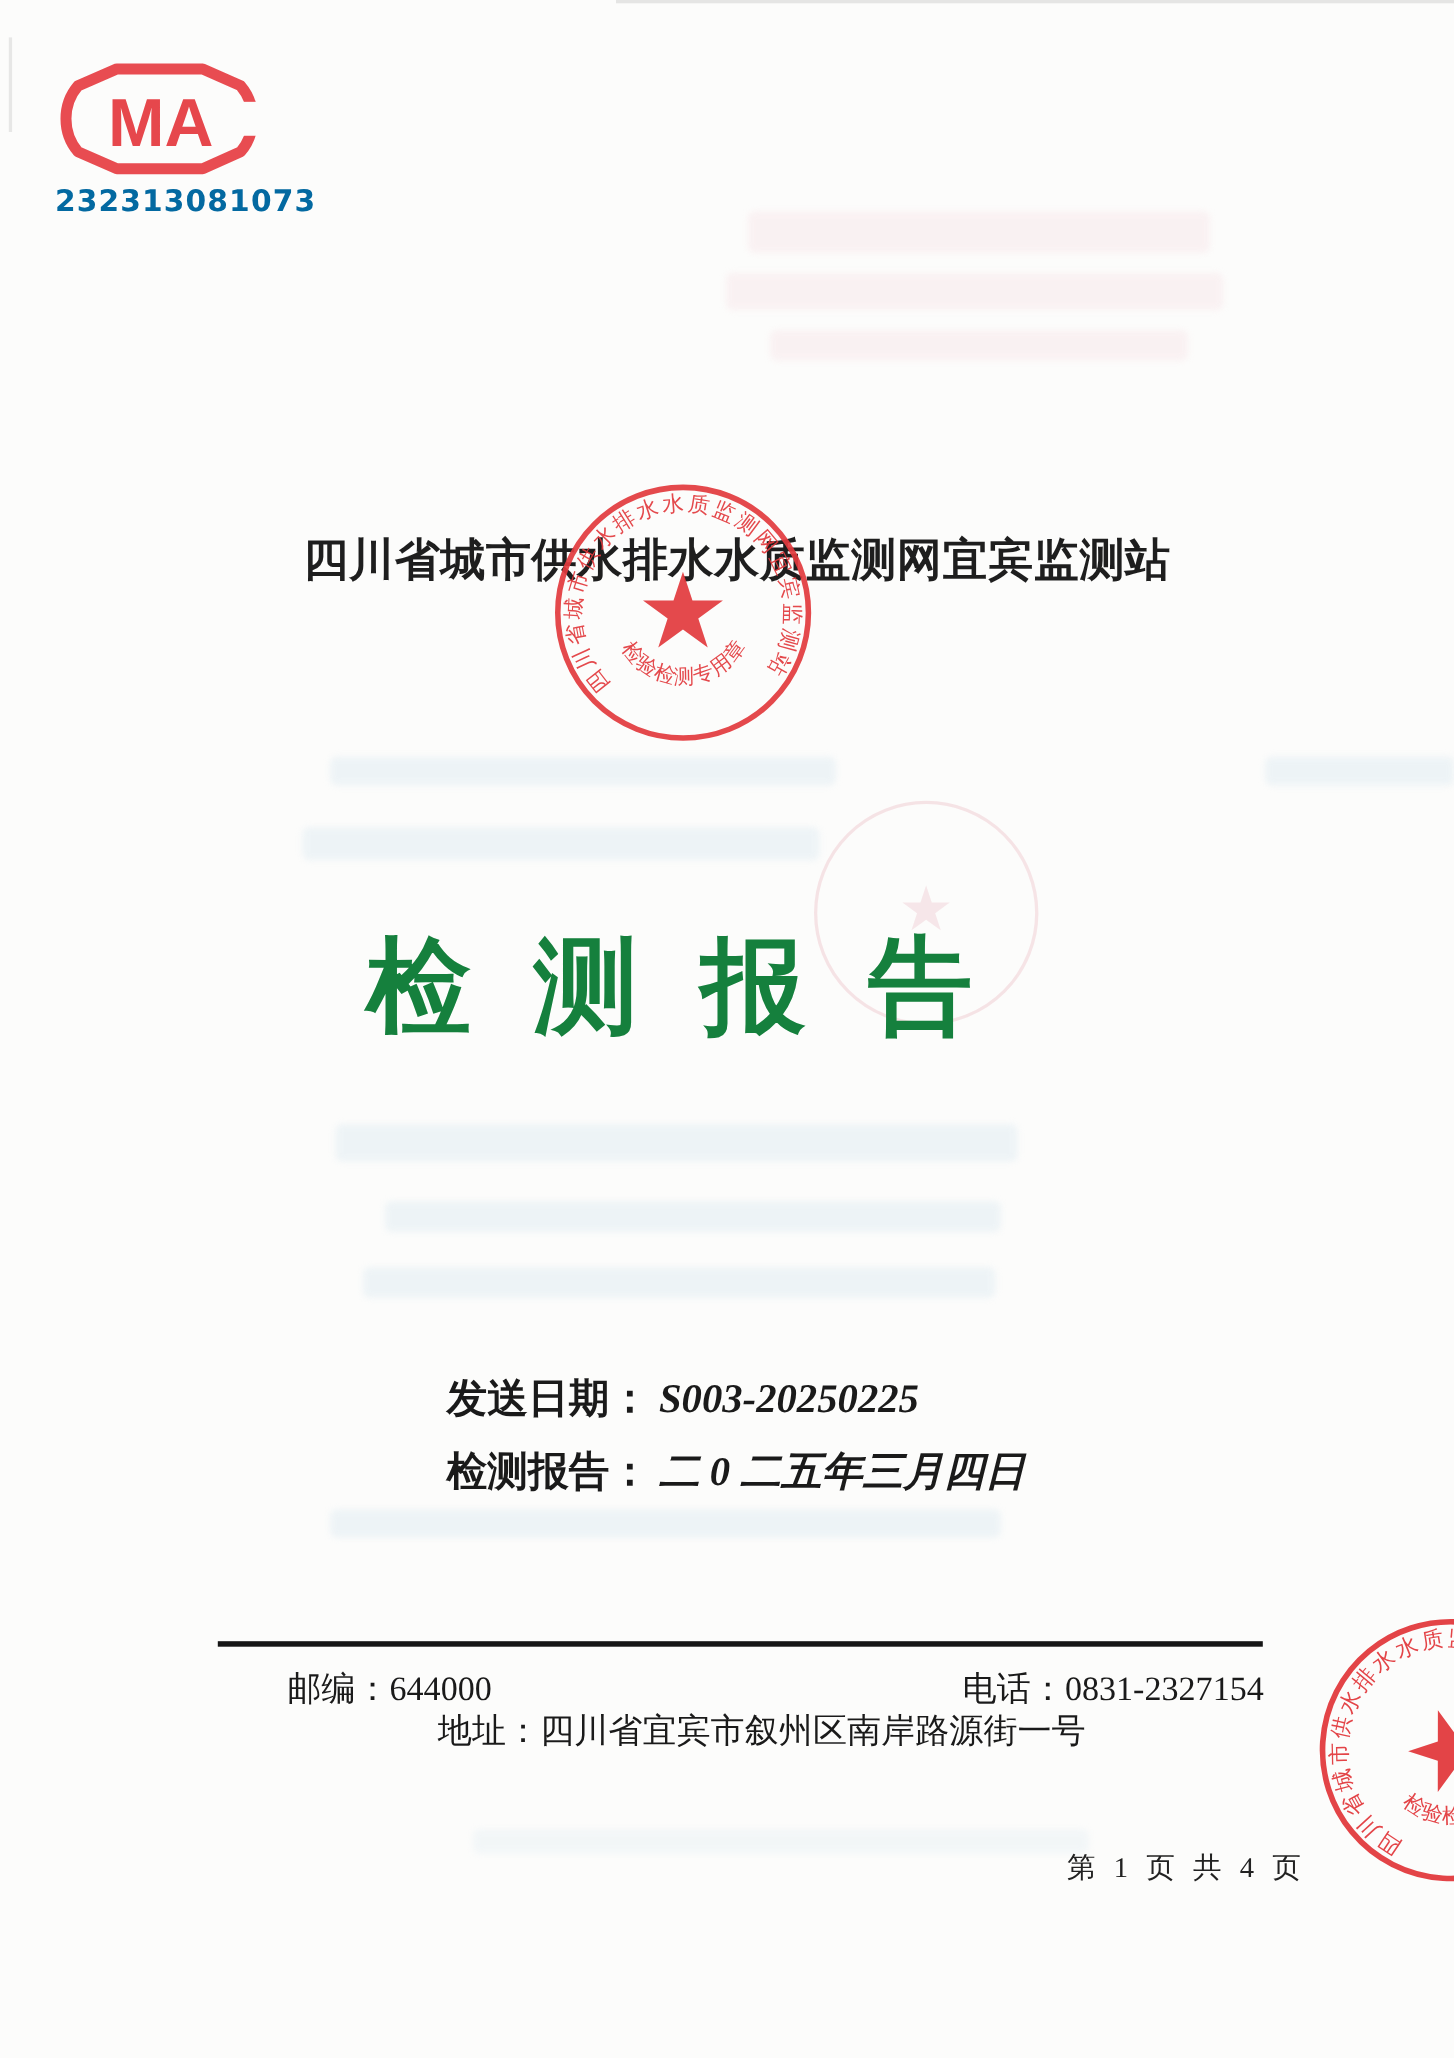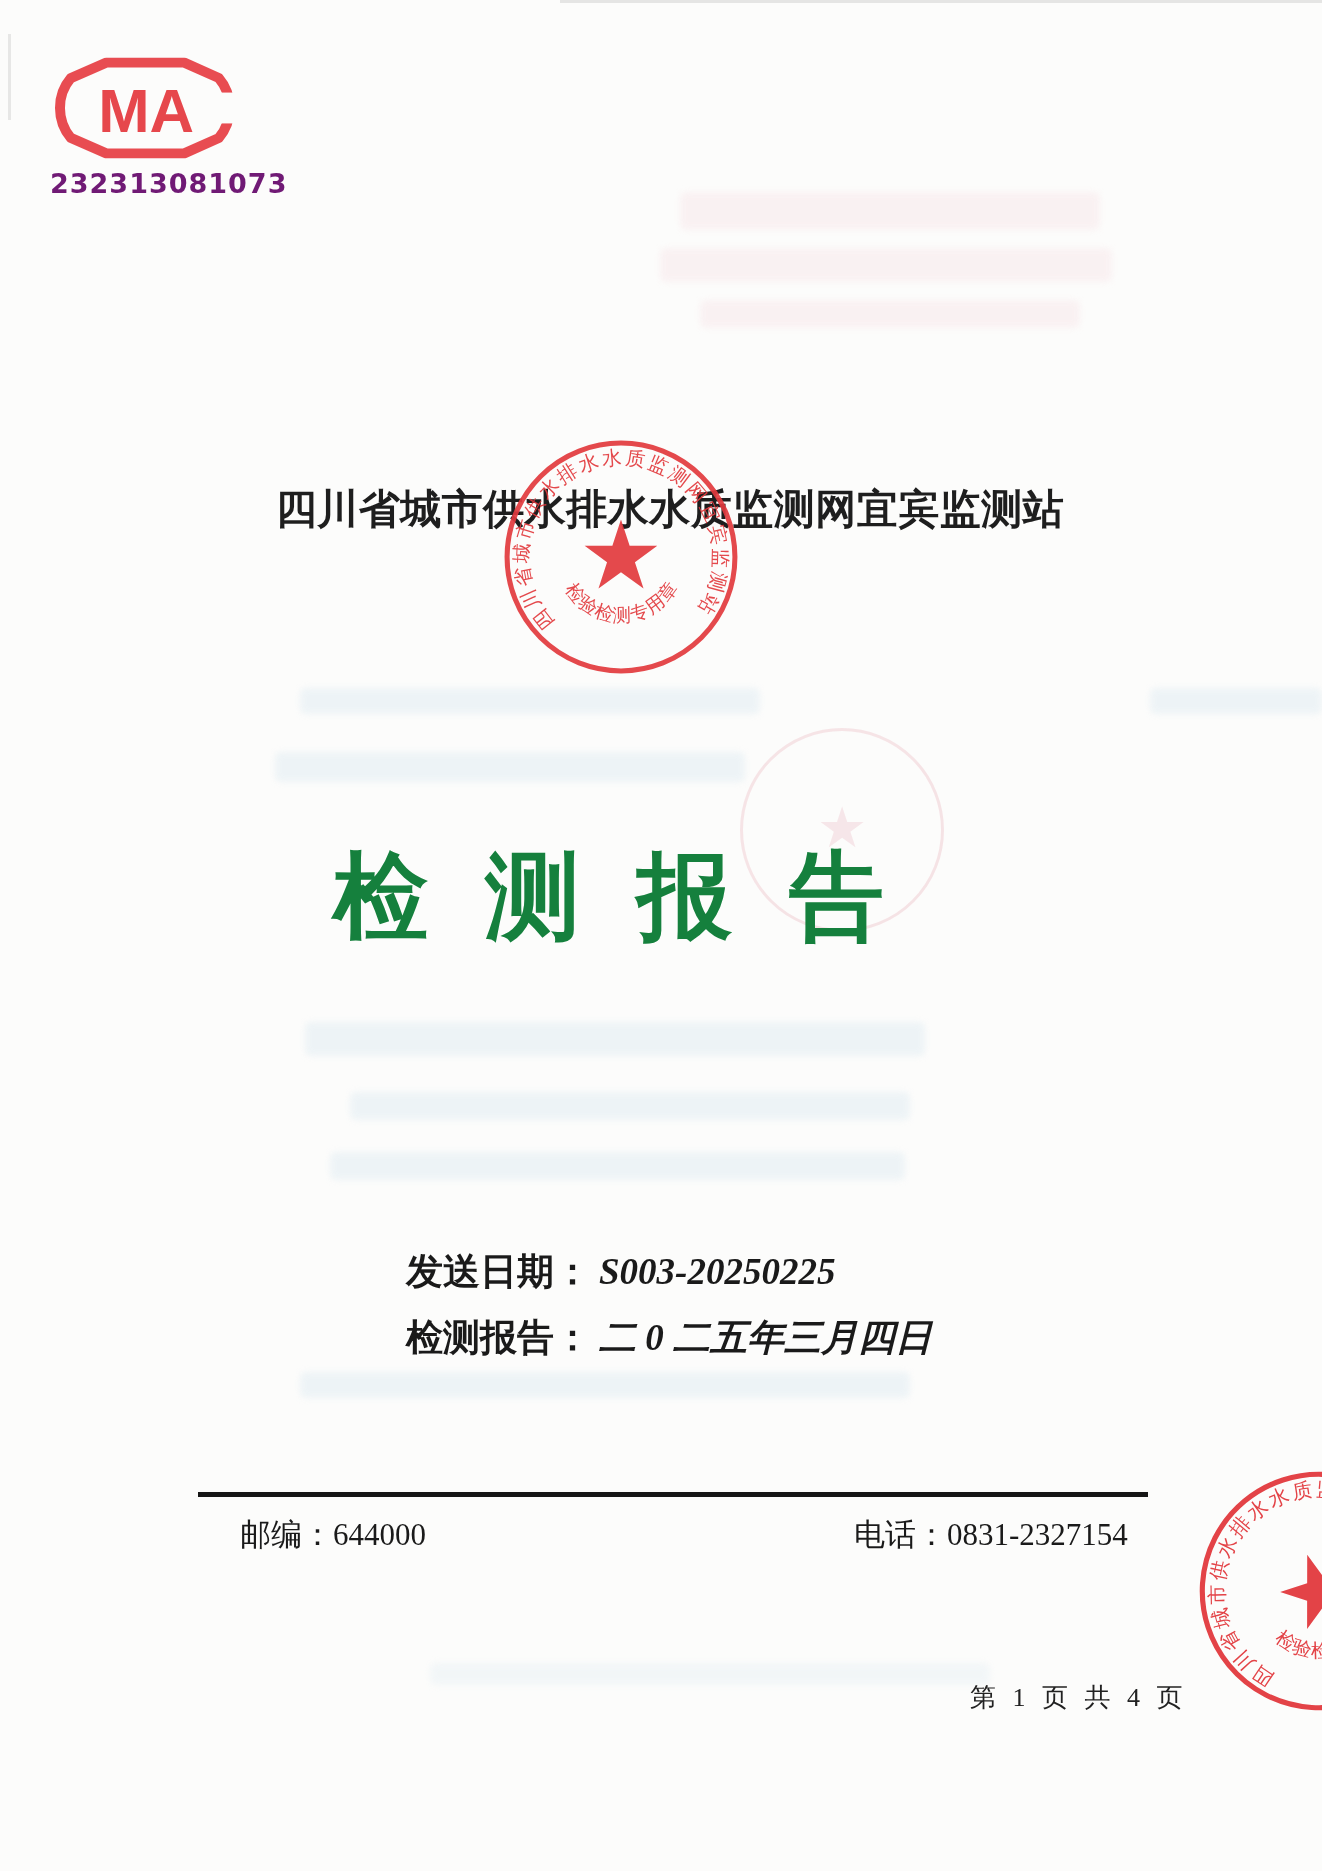--- a/index.html
+++ b/index.html
@@ -20,21 +20,21 @@
   .bleed{position:absolute;border-radius:6px;filter:blur(3px);pointer-events:none;}
   .bleed.blue{background:#e9f1f5;opacity:.75;}
   .bleed.pink{background:#f9edef;opacity:.7;}
 
   
   .cma{position:absolute;left:50px;top:50px;width:196px;}
   .cma svg{display:block;}
   .cma-number{
     margin-top:2px;
     font-family:"DejaVu Sans","Liberation Sans",sans-serif;
-    font-weight:bold;font-size:27px;letter-spacing:1px;color:#701a75;
+    font-weight:bold;font-size:27px;letter-spacing:1px;color:#0369a1;
   }
 
   
   .org-name{
     position:absolute;left:0;right:0;top:482px;
     text-align:center;transform:translateX(9px);
     font-size:41px;font-weight:600;letter-spacing:0.5px;color:#1e1e1e;
   }
 
   
@@ -63,21 +63,21 @@
   
   .fields{position:absolute;left:406px;top:1247px;font-size:37px;font-weight:700;}
   .field-row{height:66px;white-space:nowrap;}
   .field-row .val{margin-left:8px;font-style:italic;}
 
   
   .divider{position:absolute;left:198px;top:1492px;width:950px;height:5px;background:#161616;}
 
   
   .contact{position:absolute;left:240px;top:1515px;width:930px;font-size:31px;line-height:39px;}
-  .contact-row{display:flex;white-space:nowrap;}
+  .contact-row{display:flex;white-space:nowrap;justify-content:center;}
   .contact-left{width:614px;}
   .contact-right{}
 
   
   .page-num{
     position:absolute;left:970px;top:1680px;
     font-size:26px;letter-spacing:5px;white-space:nowrap;color:#222;
   }
 
   .stamp text{font-family:"Liberation Serif","DejaVu Serif",serif;}
@@ -148,20 +148,23 @@
   <div class="contact">
     <div class="contact-row">
       <div class="contact-left">
         <span>邮编：</span><span>644000</span>
       </div>
       <div class="contact-right">
         <span>电话：</span><span>0831-2327154</span>
       </div>
     </div>
     <div class="contact-row">
+      <div class="contact-left">
+        <span>地址：</span><span>四川省宜宾市叙州区南岸路源街一号</span>
+      </div>
     </div>
   </div>
 
   <div class="page-num">第 1 页 共 4 页</div>
 
   <svg class="stamp stamp-corner" viewBox="0 0 244 244">
     <defs>
       <path id="ringCorner" d="M 56.9,187.1 A 92,92 0 1 1 187.1,187.1" fill="none"></path>
       <path id="botCorner" d="M 66.6,154 A 64,64 0 0 0 177.4,154" fill="none"></path>
     </defs>

